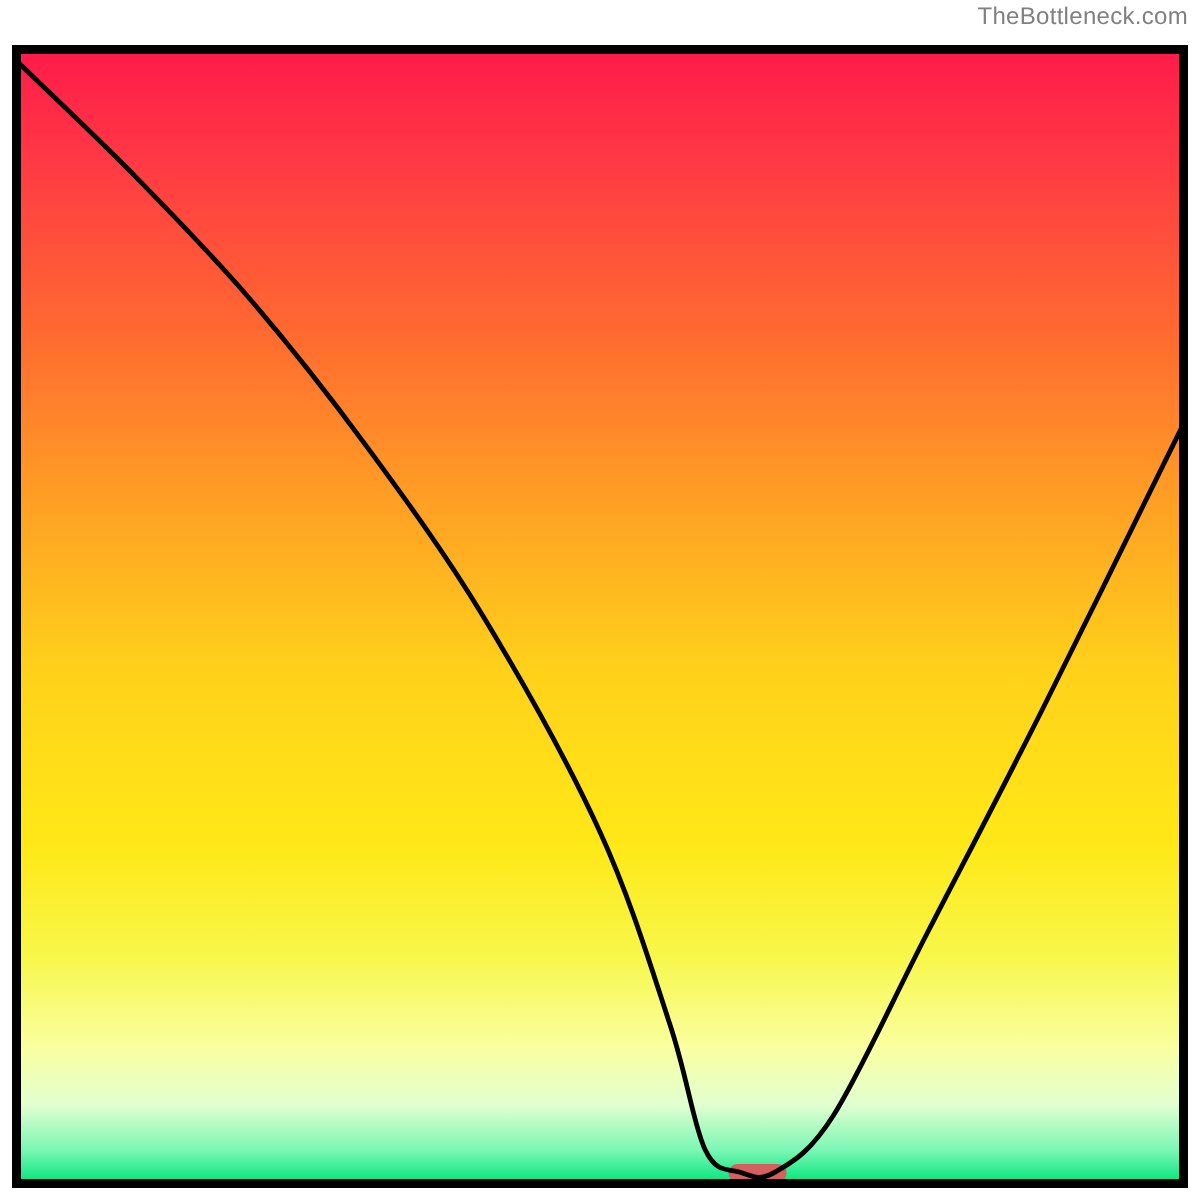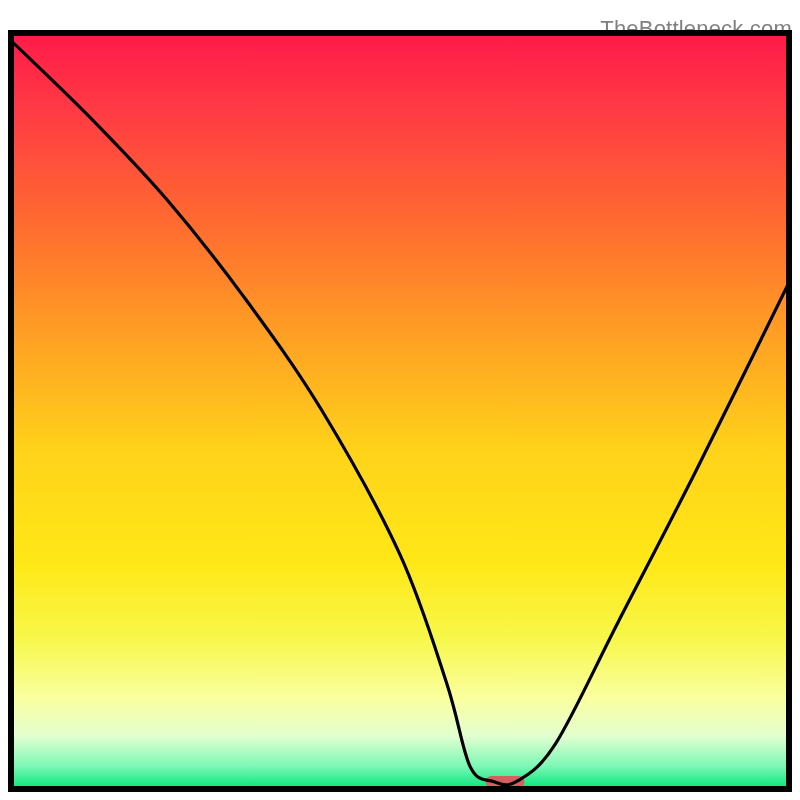--- a/index.html
+++ b/index.html
@@ -11,23 +11,23 @@
     font-family: Arial, Helvetica, sans-serif;
     overflow: hidden;
   }
   .stage {
     position: relative;
     width: 800px;
     height: 800px;
   }
   .watermark {
     position: absolute;
-    top: 16px;
+    top: 3px;
     right: 8px;
-    font-size: 22px;
+    font-size: 16px;
     font-weight: 500;
     color: #808080;
     letter-spacing: 0.2px;
     user-select: none;
   }
   .plot {
     position: absolute;
     left: 8px;
     top: 30px;
     width: 784px;

